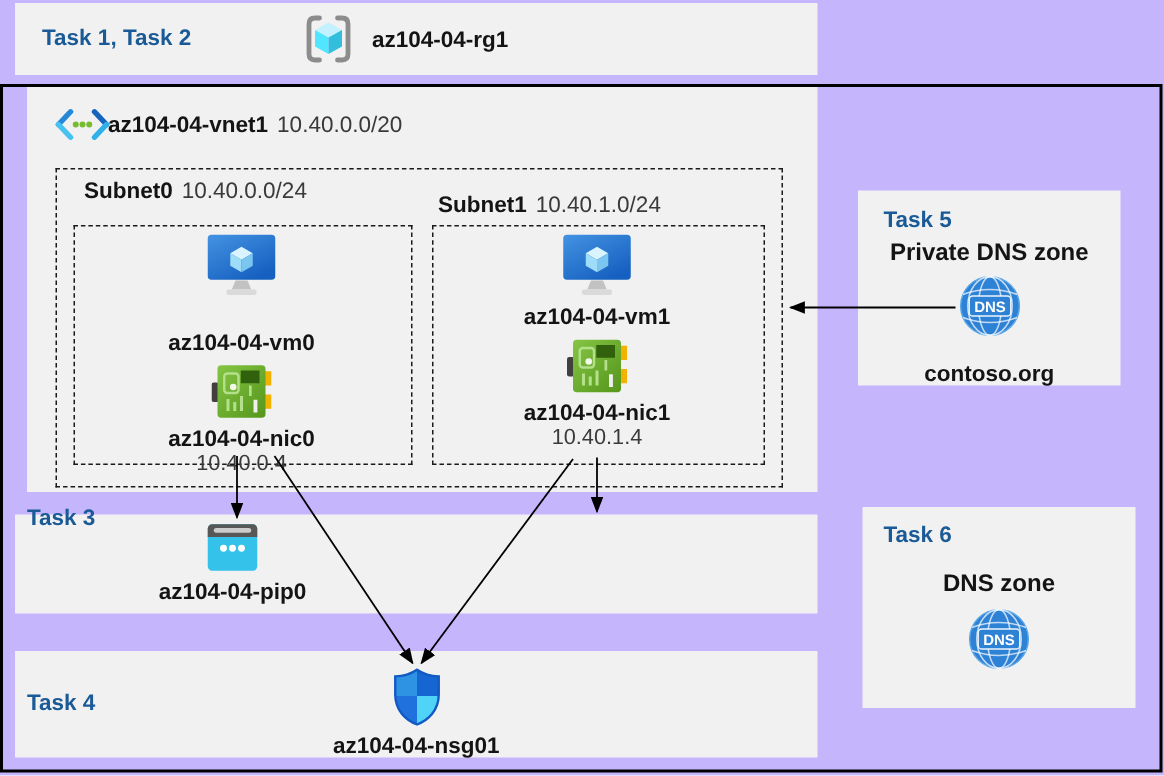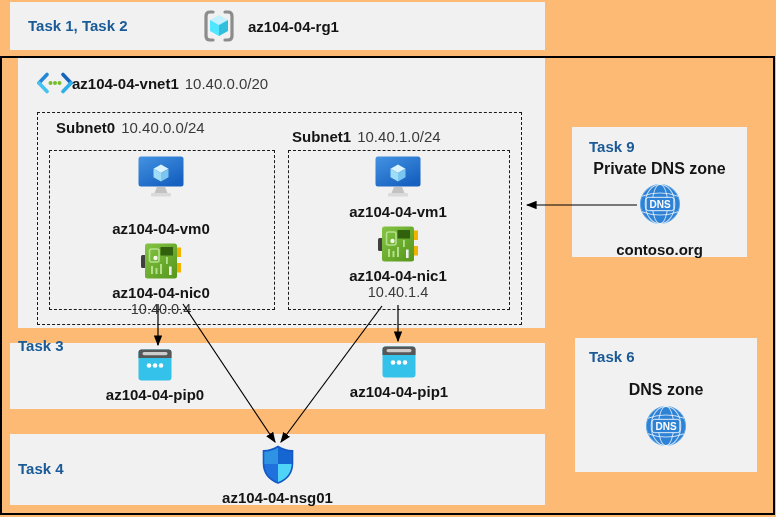--- a/index.html
+++ b/index.html
@@ -1,16 +1,16 @@
 <!DOCTYPE html>
 <html><head>
 <meta charset="utf-8">
 <style>
   html,body{margin:0;padding:0;background:#fff;}
-  .stage{position:relative;width:776px;height:517px;background:#fdba74;overflow:hidden;
+  .stage{position:relative;width:776px;height:517px;background:#c4b5fd;overflow:hidden;
          font-family:"Liberation Sans","DejaVu Sans",sans-serif;}
   .panel{position:absolute;background:#F1F1F1;}
   .blackbox{position:absolute;border:2px solid #000;background:transparent;}
   .dashed{position:absolute;border:1.4px dashed #1a1a1a;}
   .tasklabel{position:absolute;font-size:15px;font-weight:bold;color:#1A5A96;white-space:nowrap;}
   .bname{font-size:15px;font-weight:bold;color:#141414;white-space:nowrap;}
   .cidr{font-size:15px;font-weight:normal;color:#3A3A3A;white-space:nowrap;}
   .lblrow{position:absolute;display:flex;gap:6px;align-items:baseline;}
   .stack{position:absolute;display:flex;flex-direction:column;align-items:center;}
   .stack .bname{line-height:17px;}
@@ -156,31 +156,20 @@
       <rect x="0.5" y="0.5" width="33" height="31" rx="3" fill="#34C1EA"></rect>
       <path d="M3.5 0.5 h27 a3 3 0 0 1 3 3 v5.5 h-33 v-5.5 a3 3 0 0 1 3 -3 Z" fill="#575757"></path>
       <rect x="4.5" y="3" width="25" height="3.2" rx="1.6" fill="#CCCCCC"></rect>
       <circle cx="11" cy="16.5" r="2.3" fill="#fff"></circle>
       <circle cx="17" cy="16.5" r="2.3" fill="#fff"></circle>
       <circle cx="23" cy="16.5" r="2.3" fill="#fff"></circle>
     </svg>
     <div class="bname" style="margin-top:5px;">az104-04-pip0</div>
   </div>
 
-  <div class="stack" style="left:324px;top:346px;width:150px;">
-    <svg class="icon" width="34" height="32" viewBox="0 0 34 32">
-      <rect x="0.5" y="0.5" width="33" height="31" rx="3" fill="#34C1EA"></rect>
-      <path d="M3.5 0.5 h27 a3 3 0 0 1 3 3 v5.5 h-33 v-5.5 a3 3 0 0 1 3 -3 Z" fill="#575757"></path>
-      <rect x="4.5" y="3" width="25" height="3.2" rx="1.6" fill="#CCCCCC"></rect>
-      <circle cx="11" cy="16.5" r="2.3" fill="#fff"></circle>
-      <circle cx="17" cy="16.5" r="2.3" fill="#fff"></circle>
-      <circle cx="23" cy="16.5" r="2.3" fill="#fff"></circle>
-    </svg>
-    <div class="bname" style="margin-top:5px;">az104-04-pip1</div>
-  </div>
 
   <div class="panel" style="left:10px;top:434px;width:535px;height:71px;"></div>
   <div class="tasklabel" style="left:18px;top:460px;">Task 4</div>
 
   <div class="stack" style="left:200px;top:445px;width:155px;">
     <svg class="icon" width="34" height="40" viewBox="0 0 34 40">
       <defs>
           <clipPath id="nsgclip">
         <path d="M17 1.5 C13 4.2 7.5 5.8 2.5 5.9 V18 c0 10.5 6.8 17 14.5 20 c7.7 -3 14.5 -9.5 14.5 -20 V5.9 C26.5 5.8 21 4.2 17 1.5 Z"></path>
       </clipPath>
@@ -190,21 +179,21 @@
         <rect x="17" y="0" width="17" height="19" fill="#1566D2"></rect>
         <rect x="0" y="19" width="17" height="21" fill="#2071DD"></rect>
         <rect x="17" y="19" width="17" height="21" fill="#4FD4F8"></rect>
       </g>
       <path d="M17 1.5 C13 4.2 7.5 5.8 2.5 5.9 V18 c0 10.5 6.8 17 14.5 20 c7.7 -3 14.5 -9.5 14.5 -20 V5.9 C26.5 5.8 21 4.2 17 1.5 Z" fill="none" stroke="#1259C4" stroke-width="1.6"></path>
     </svg>
     <div class="bname" style="margin-top:4px;">az104-04-nsg01</div>
   </div>
 
   <div class="panel" style="left:572px;top:127px;width:175px;height:130px;"></div>
-  <div class="tasklabel" style="left:589px;top:138px;">Task 9</div>
+  <div class="tasklabel" style="left:589px;top:138px;">Task 5</div>
   <div class="ctr" style="position:absolute;left:572px;top:160px;width:175px;">
     <div class="bname" style="font-size:16px;">Private DNS zone</div>
     <svg class="icon" style="margin-top:5px;" width="42" height="42" viewBox="0 0 44 44">
       <circle cx="22" cy="22" r="20.5" fill="#2E82D6" stroke="#5AA7E8" stroke-width="1"></circle>
       <g fill="none" stroke="#FFFFFF" stroke-opacity="0.7" stroke-width="1.1">
         <ellipse cx="22" cy="22" rx="8" ry="20.5"></ellipse>
         <ellipse cx="22" cy="22" rx="15.5" ry="20.5"></ellipse>
         <path d="M3 14 Q22 7 41 14"></path>
         <path d="M3 30 Q22 37 41 30"></path>
       </g>

